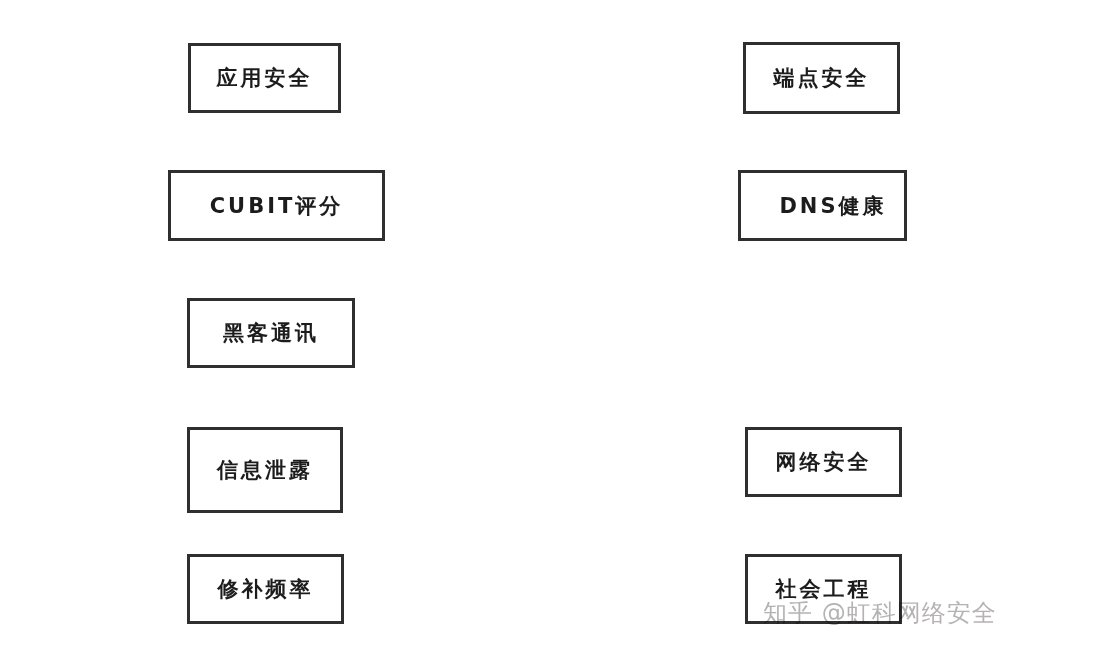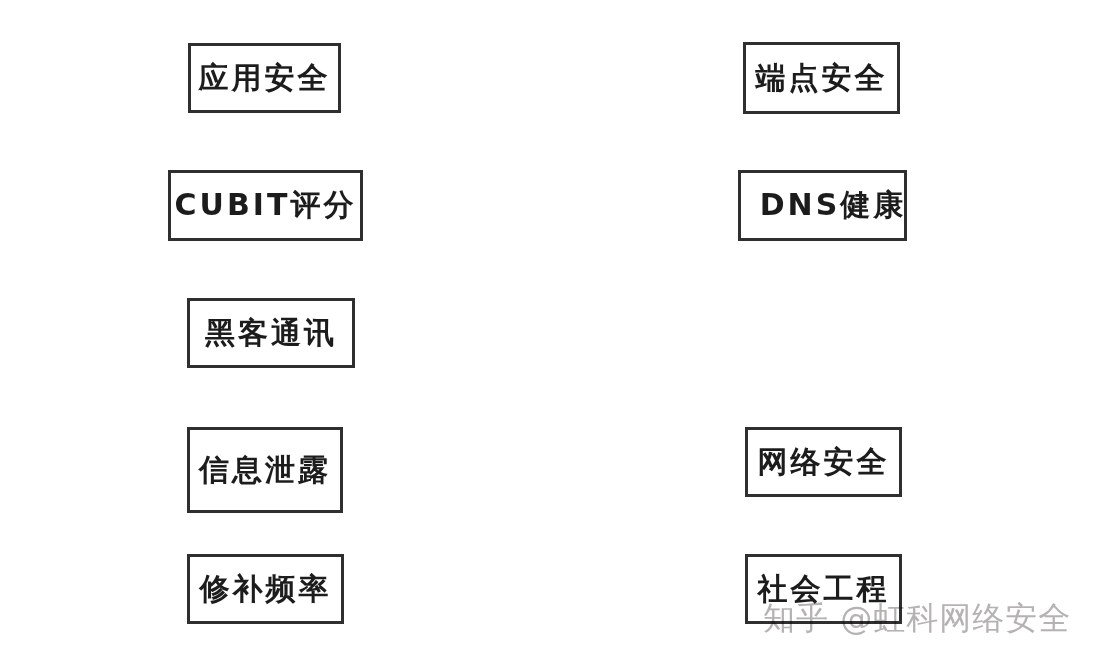--- a/index.html
+++ b/index.html
@@ -21,44 +21,44 @@
     background: var(--page_bg);
   }
   .box {
     position: absolute;
     background: #ffffff;
     border: 3px solid var(--box_border);
     display: flex;
     align-items: center;
     justify-content: center;
     font-weight: 700;
-    font-size: 30px;
+    font-size: 21px;
     letter-spacing: 3px;
     color: var(--box_text);
     white-space: nowrap;
     z-index: 1;
   }
   
   .b1  { left: 188px; top: 43px;  width: 153px; height: 70px; }
-  .b2  { left: 168px; top: 170px; width: 195px; height: 71px; }
+  .b2  { left: 168px; top: 170px; width: 217px; height: 71px; }
   .b3  { left: 187px; top: 298px; width: 168px; height: 70px; }
   .b4  { left: 187px; top: 427px; width: 156px; height: 86px; }
   .b5  { left: 187px; top: 554px; width: 157px; height: 70px; }
   
   .b6  { left: 743px; top: 42px;  width: 157px; height: 72px; }
   .b7  { left: 738px; top: 170px; width: 169px; height: 71px; padding-left: 21px; }
   .b8  { left: 758px; top: 298px; width: 132px; height: 70px; }
   .b9  { left: 745px; top: 427px; width: 157px; height: 70px; }
   .b10 { left: 745px; top: 554px; width: 157px; height: 70px; }
 
   .watermark {
     position: absolute;
     left: 763px;
     top: 597px;
-    font-size: 32px;
+    font-size: 24px;
     font-weight: 400;
     letter-spacing: 1px;
     color: var(--watermark_color);
     opacity: 0.85;
     mix-blend-mode: multiply;
     white-space: nowrap;
     z-index: 2;
     pointer-events: none;
   }
 </style>

